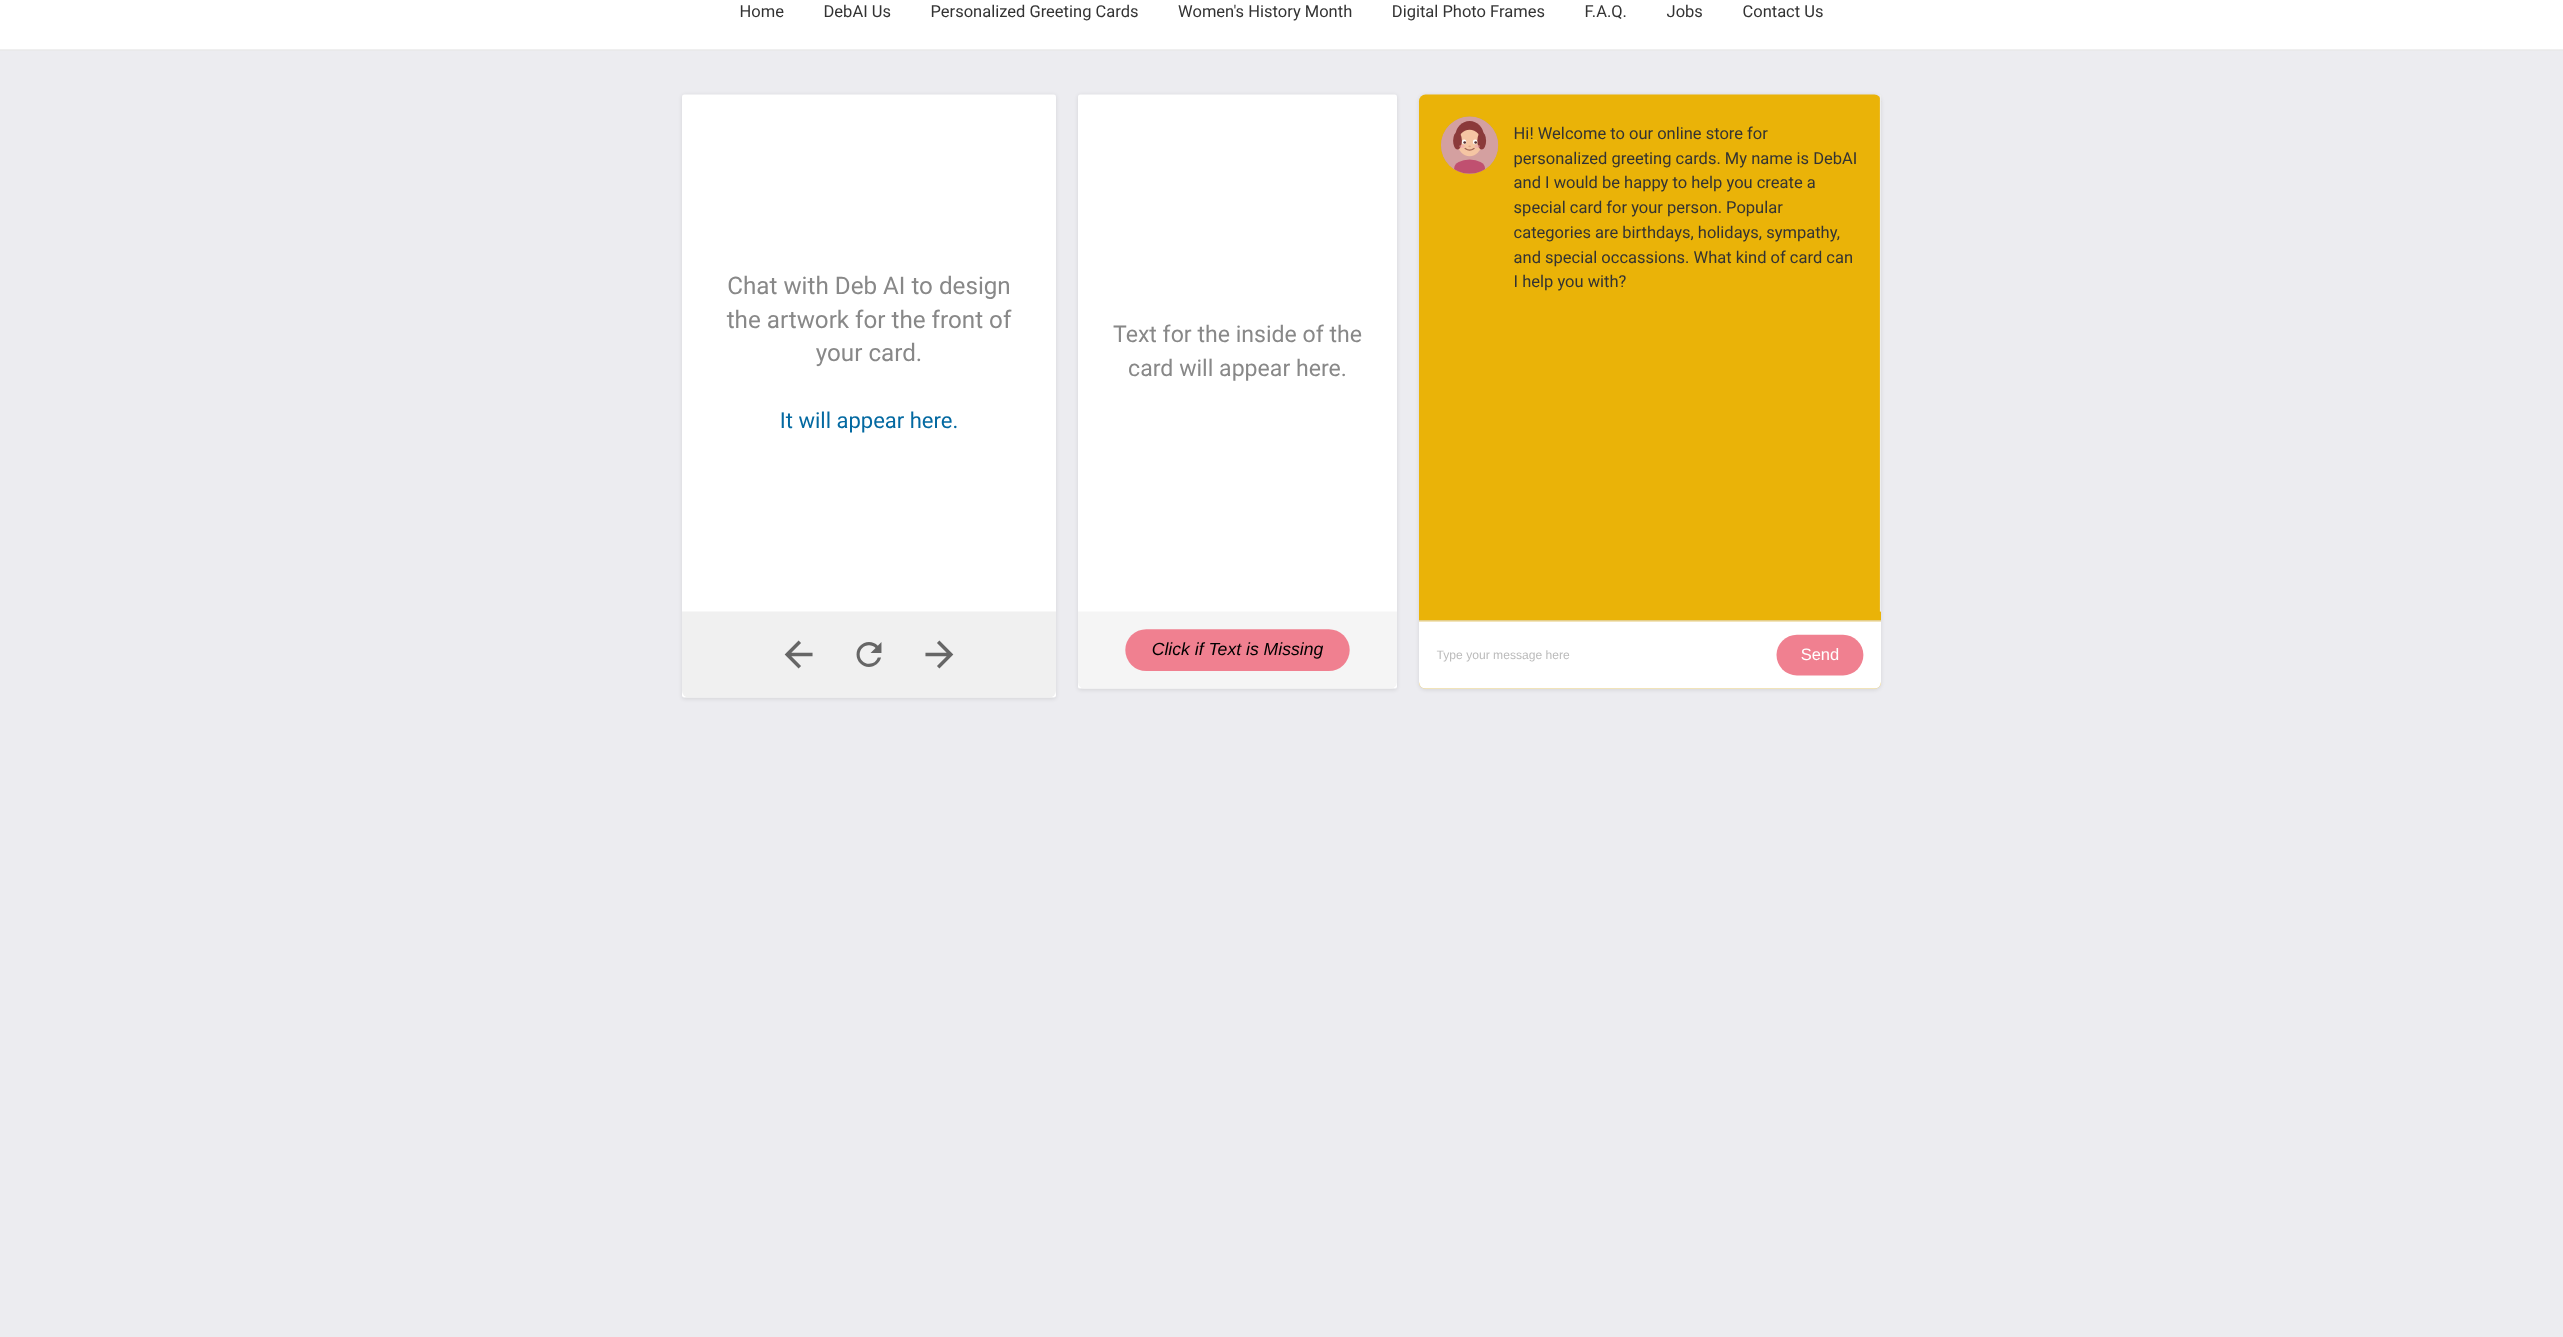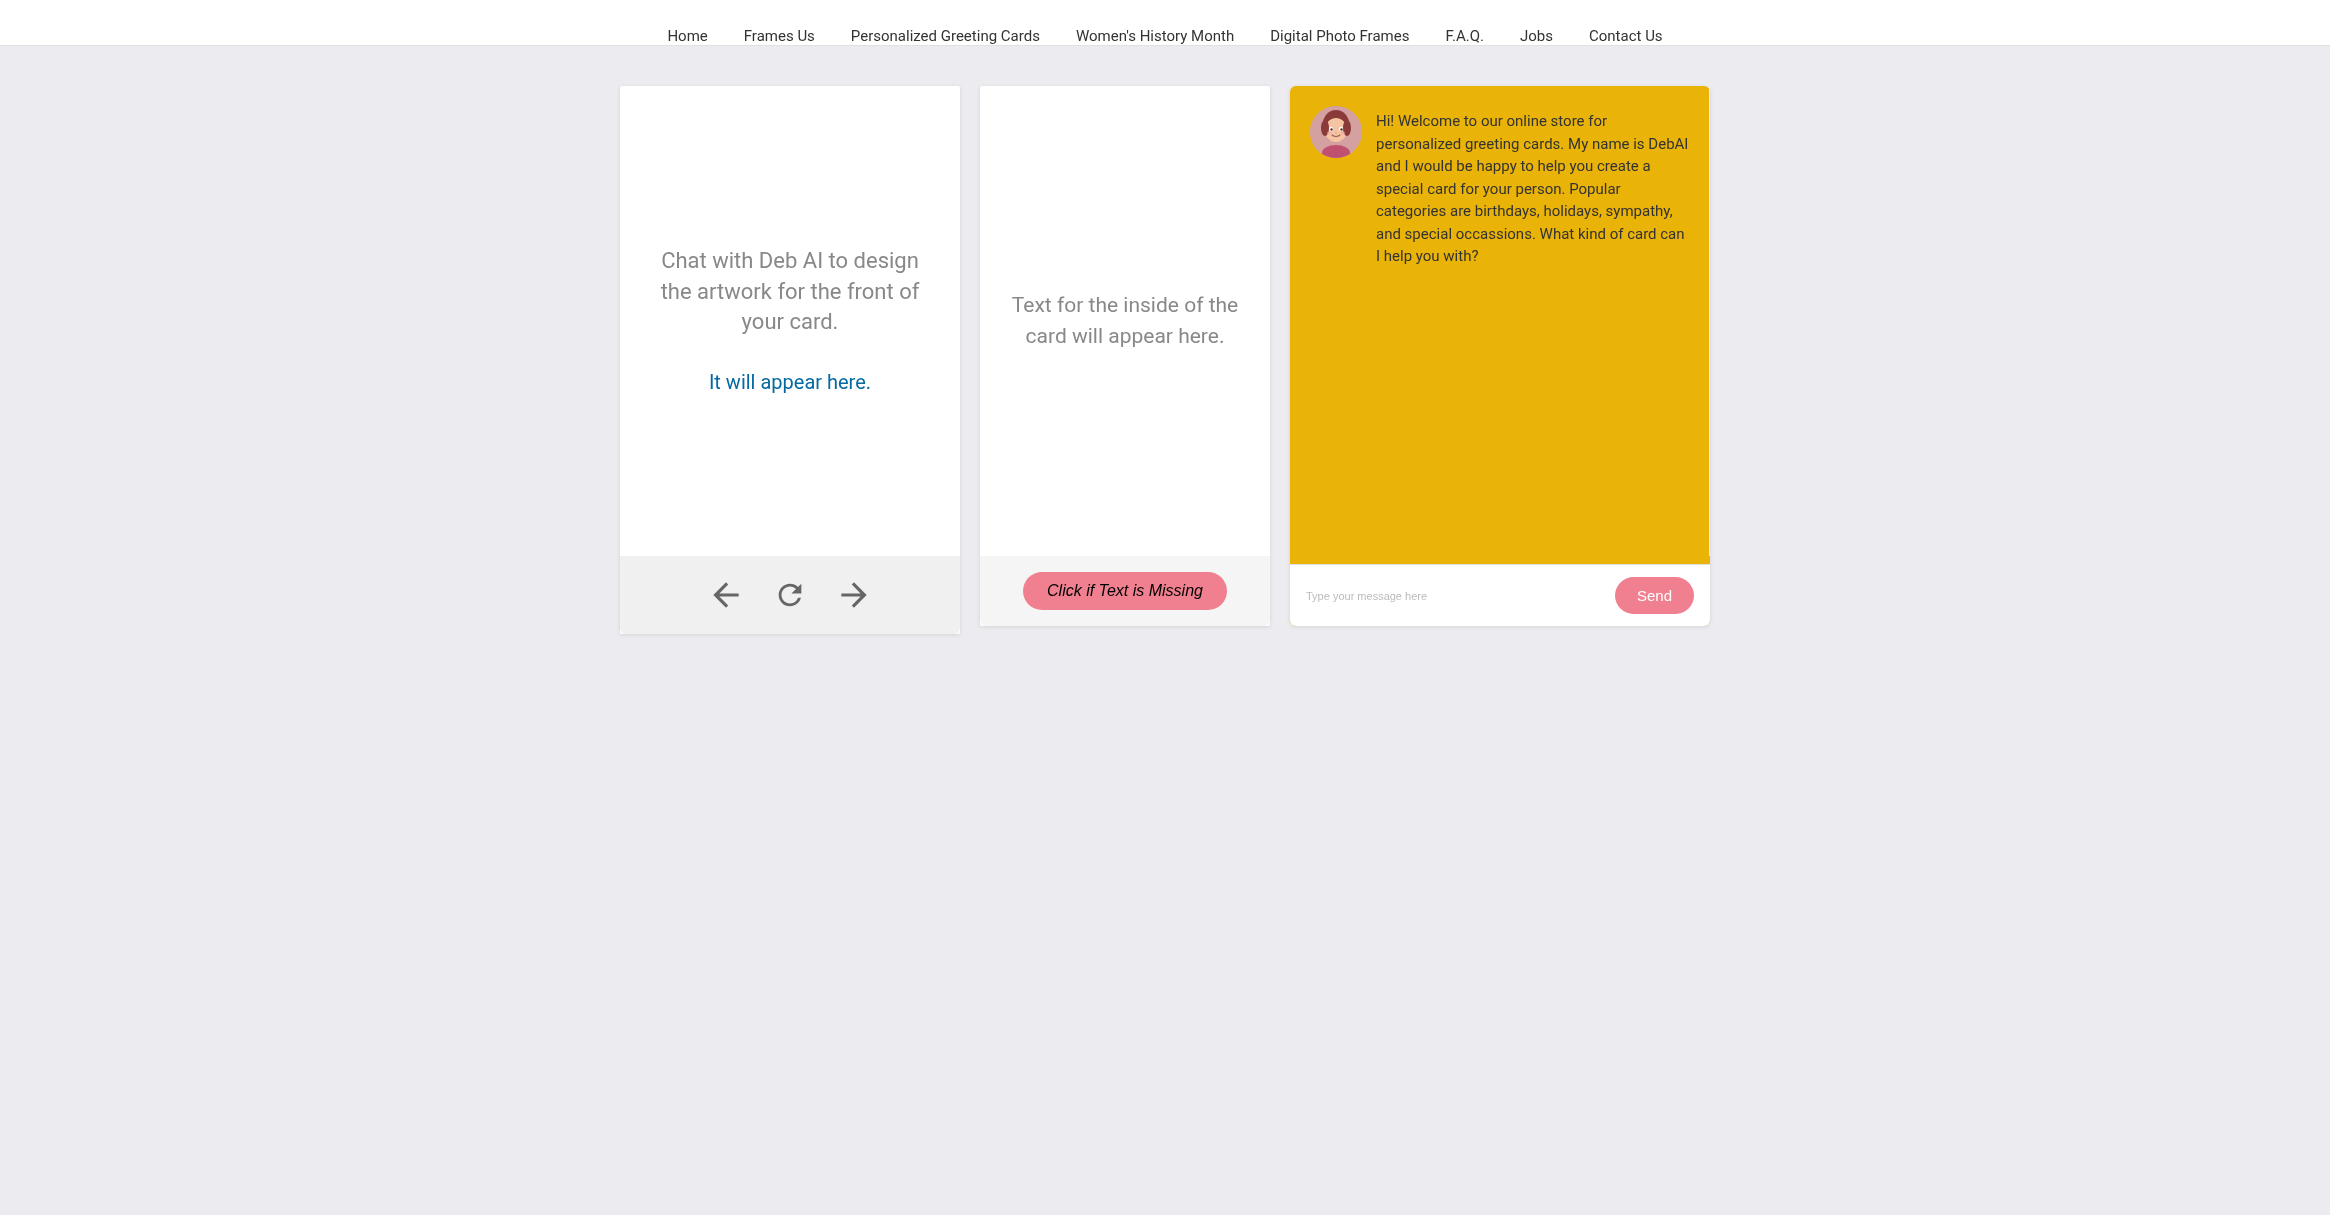--- a/index.html
+++ b/index.html
@@ -14,21 +14,21 @@
       min-height: 100vh;
     }
 
     
     nav {
       background-color: #fff;
       border-bottom: 1px solid #e0e0e0;
       padding: 0 20px;
       display: flex;
       justify-content: center;
-      align-items: flex-end;
+      align-items: flex-start;
       height: 46px;
     }
 
     .nav-items {
       display: flex;
       gap: 36px;
       list-style: none;
     }
 
     .nav-items li a {
@@ -254,21 +254,21 @@
       cursor: pointer;
       font-weight: 500;
     }
   </style>
 </head>
 <body>
 
 <nav>
   <ul class="nav-items">
     <li><a href="#">Home</a></li>
-    <li><a href="#">Frames Us</a></li>
+    <li><a href="#">DebAI Us</a></li>
     <li><a href="#">Personalized Greeting Cards</a></li>
     <li><a href="#">Women's History Month</a></li>
     <li><a href="#">Digital Photo Frames</a></li>
     <li><a href="#">F.A.Q.</a></li>
     <li><a href="#">Jobs</a></li>
     <li><a href="#">Contact Us</a></li>
   </ul>
 </nav>
 
 <div class="main-content">

